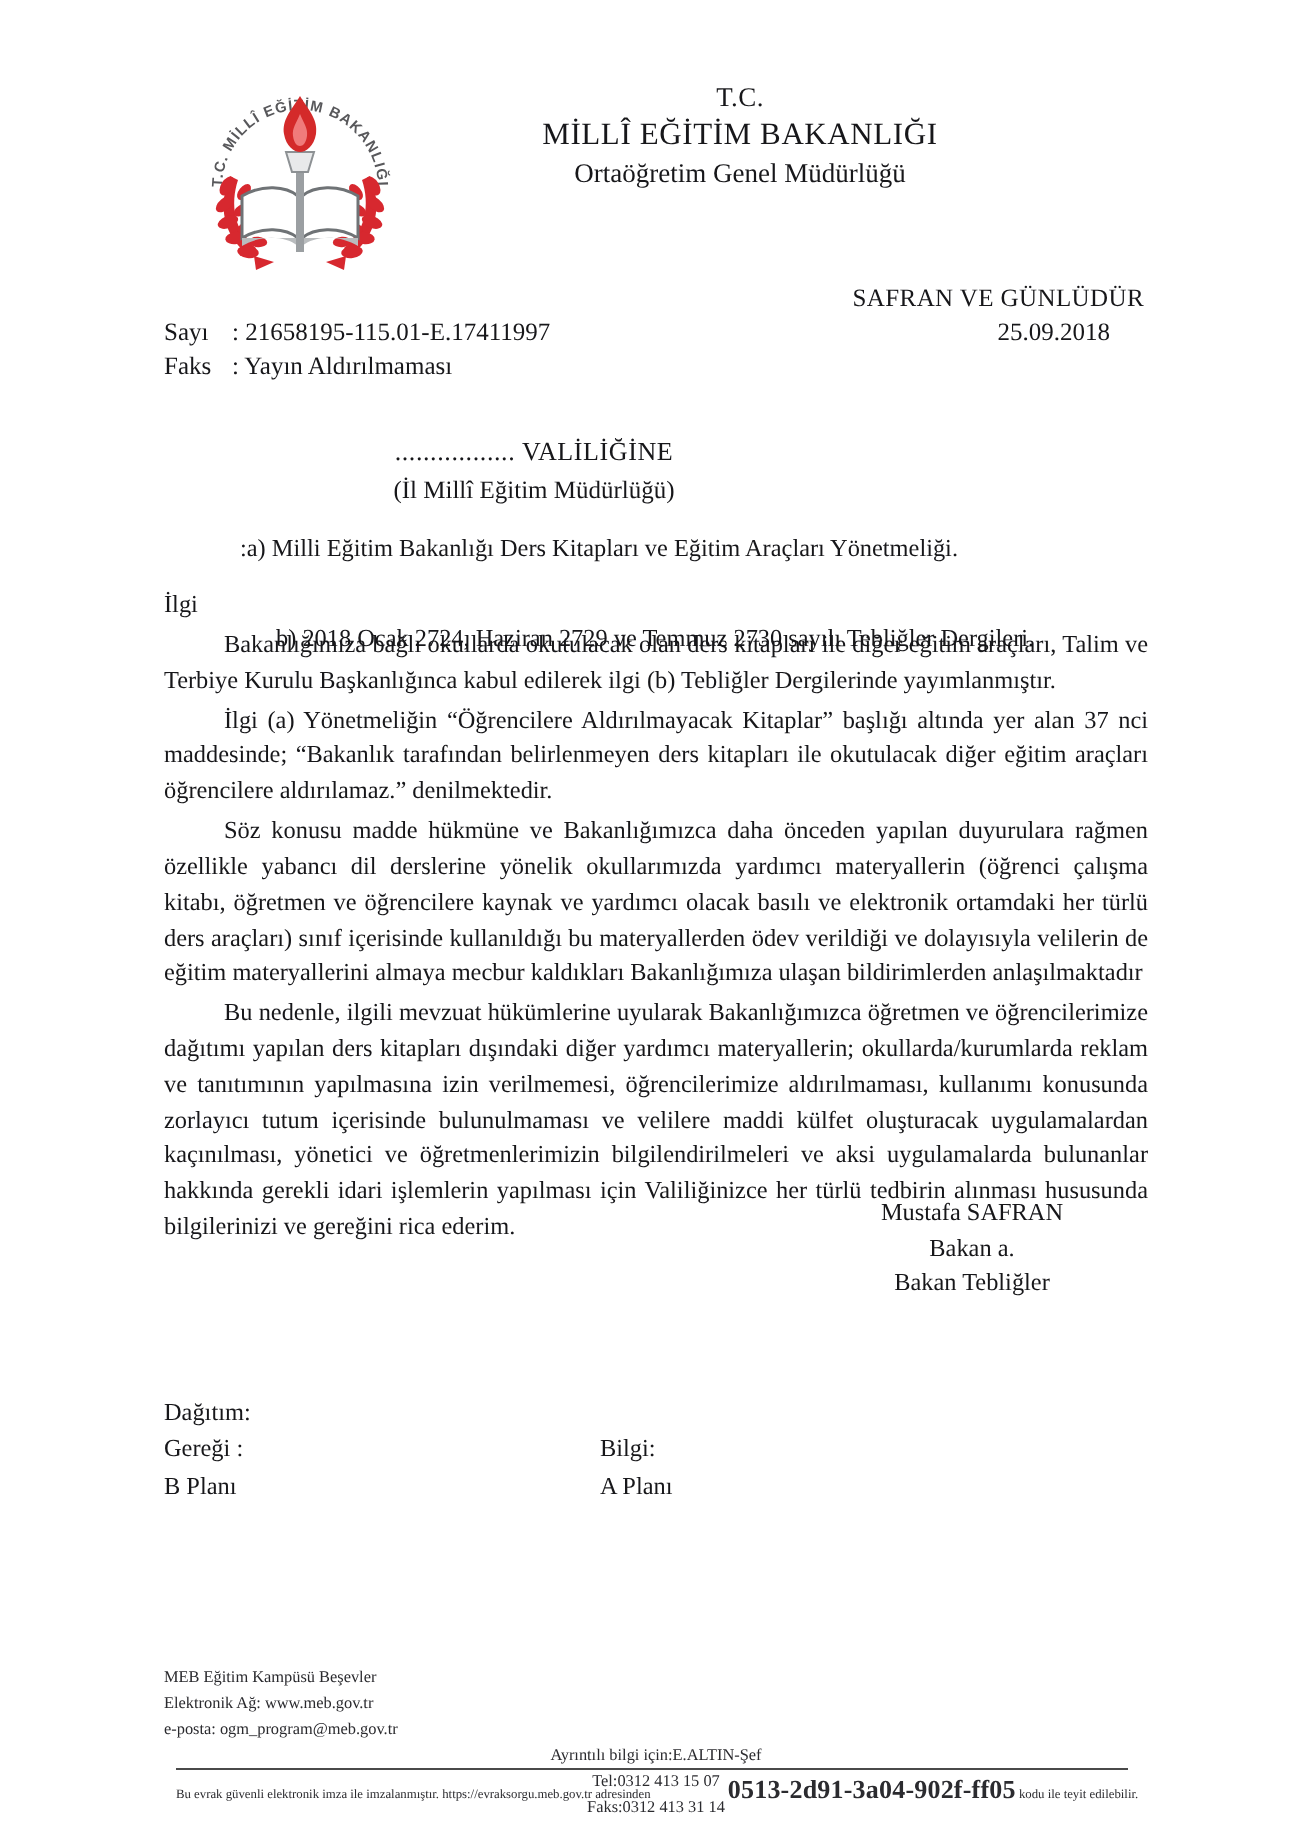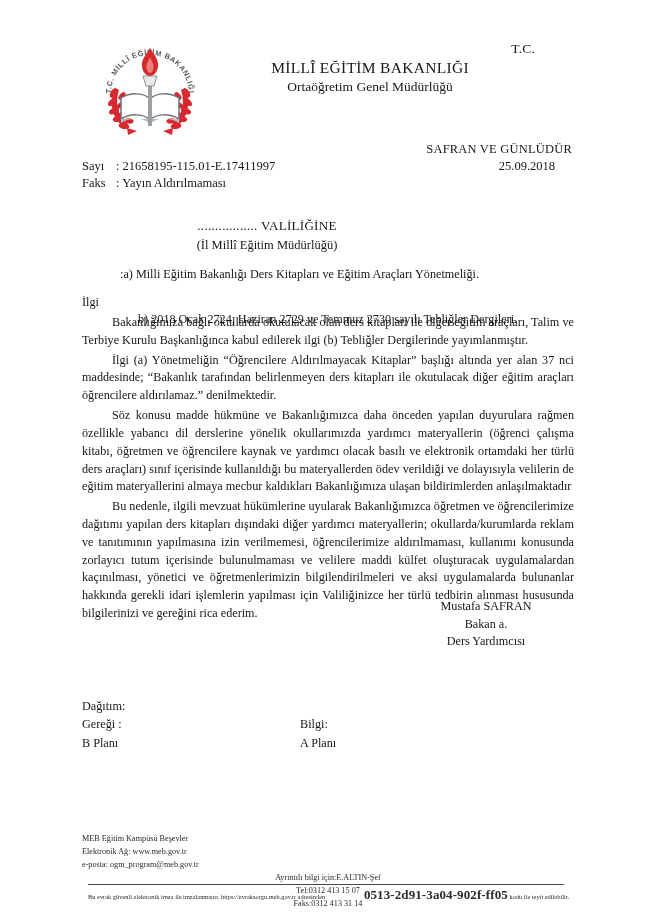--- a/index.html
+++ b/index.html
@@ -42,21 +42,20 @@
     position: absolute;
     left: 205px;
     top: 6px;
     width: 330px;
     text-align: center;
     line-height: 1.32;
   }
   .t-tc {
     font-size: 13.5px;
     letter-spacing: .2px;
-    text-align: right;
   }
   .t-main {
     font-size: 15.5px;
     letter-spacing: .3px;
     white-space: nowrap;
   }
   .t-sub {
     font-size: 13.5px;
   }
 
@@ -294,21 +293,21 @@
   <div class="body">
     <p>Bakanlığımıza bağlı okullarda okutulacak olan ders kitapları ile diğer eğitim araçları, Talim ve Terbiye Kurulu Başkanlığınca kabul edilerek ilgi (b) Tebliğler Dergilerinde yayımlanmıştır.</p>
     <p>İlgi (a) Yönetmeliğin “Öğrencilere Aldırılmayacak Kitaplar” başlığı altında yer alan 37 nci maddesinde; “Bakanlık tarafından belirlenmeyen ders kitapları ile okutulacak diğer eğitim araçları öğrencilere aldırılamaz.” denilmektedir.</p>
     <p>Söz konusu madde hükmüne ve Bakanlığımızca daha önceden yapılan duyurulara rağmen özellikle yabancı dil derslerine yönelik okullarımızda yardımcı materyallerin (öğrenci çalışma kitabı, öğretmen ve öğrencilere kaynak ve yardımcı olacak basılı ve elektronik ortamdaki her türlü ders araçları) sınıf içerisinde kullanıldığı bu materyallerden ödev verildiği ve dolayısıyla velilerin de eğitim materyallerini almaya mecbur kaldıkları Bakanlığımıza ulaşan bildirimlerden anlaşılmaktadır</p>
     <p>Bu nedenle, ilgili mevzuat hükümlerine uyularak Bakanlığımızca öğretmen ve öğrencilerimize dağıtımı yapılan ders kitapları dışındaki diğer yardımcı materyallerin; okullarda/kurumlarda reklam ve tanıtımının yapılmasına izin verilmemesi, öğrencilerimize aldırılmaması, kullanımı konusunda zorlayıcı tutum içerisinde bulunulmaması ve velilere maddi külfet oluşturacak uygulamalardan kaçınılması, yönetici ve öğretmenlerimizin bilgilendirilmeleri ve aksi uygulamalarda bulunanlar hakkında gerekli idari işlemlerin yapılması için Valiliğinizce her türlü tedbirin alınması hususunda bilgilerinizi ve gereğini rica ederim.</p>
   </div>
 
   <div class="signature">
     <div>Mustafa SAFRAN</div>
     <div>Bakan a.</div>
-    <div>Ders Yardımcısı</div>
+    <div>Bakan Tebliğler</div>
   </div>
 
   <div class="dist">
     <div>Dağıtım:</div>
     <div class="dist-cols">
       <div class="dist-col-a">Gereği :</div>
       <div class="dist-col-b">Bilgi:</div>
     </div>
     <div class="dist-cols">
       <div class="dist-col-a">B Planı</div>

